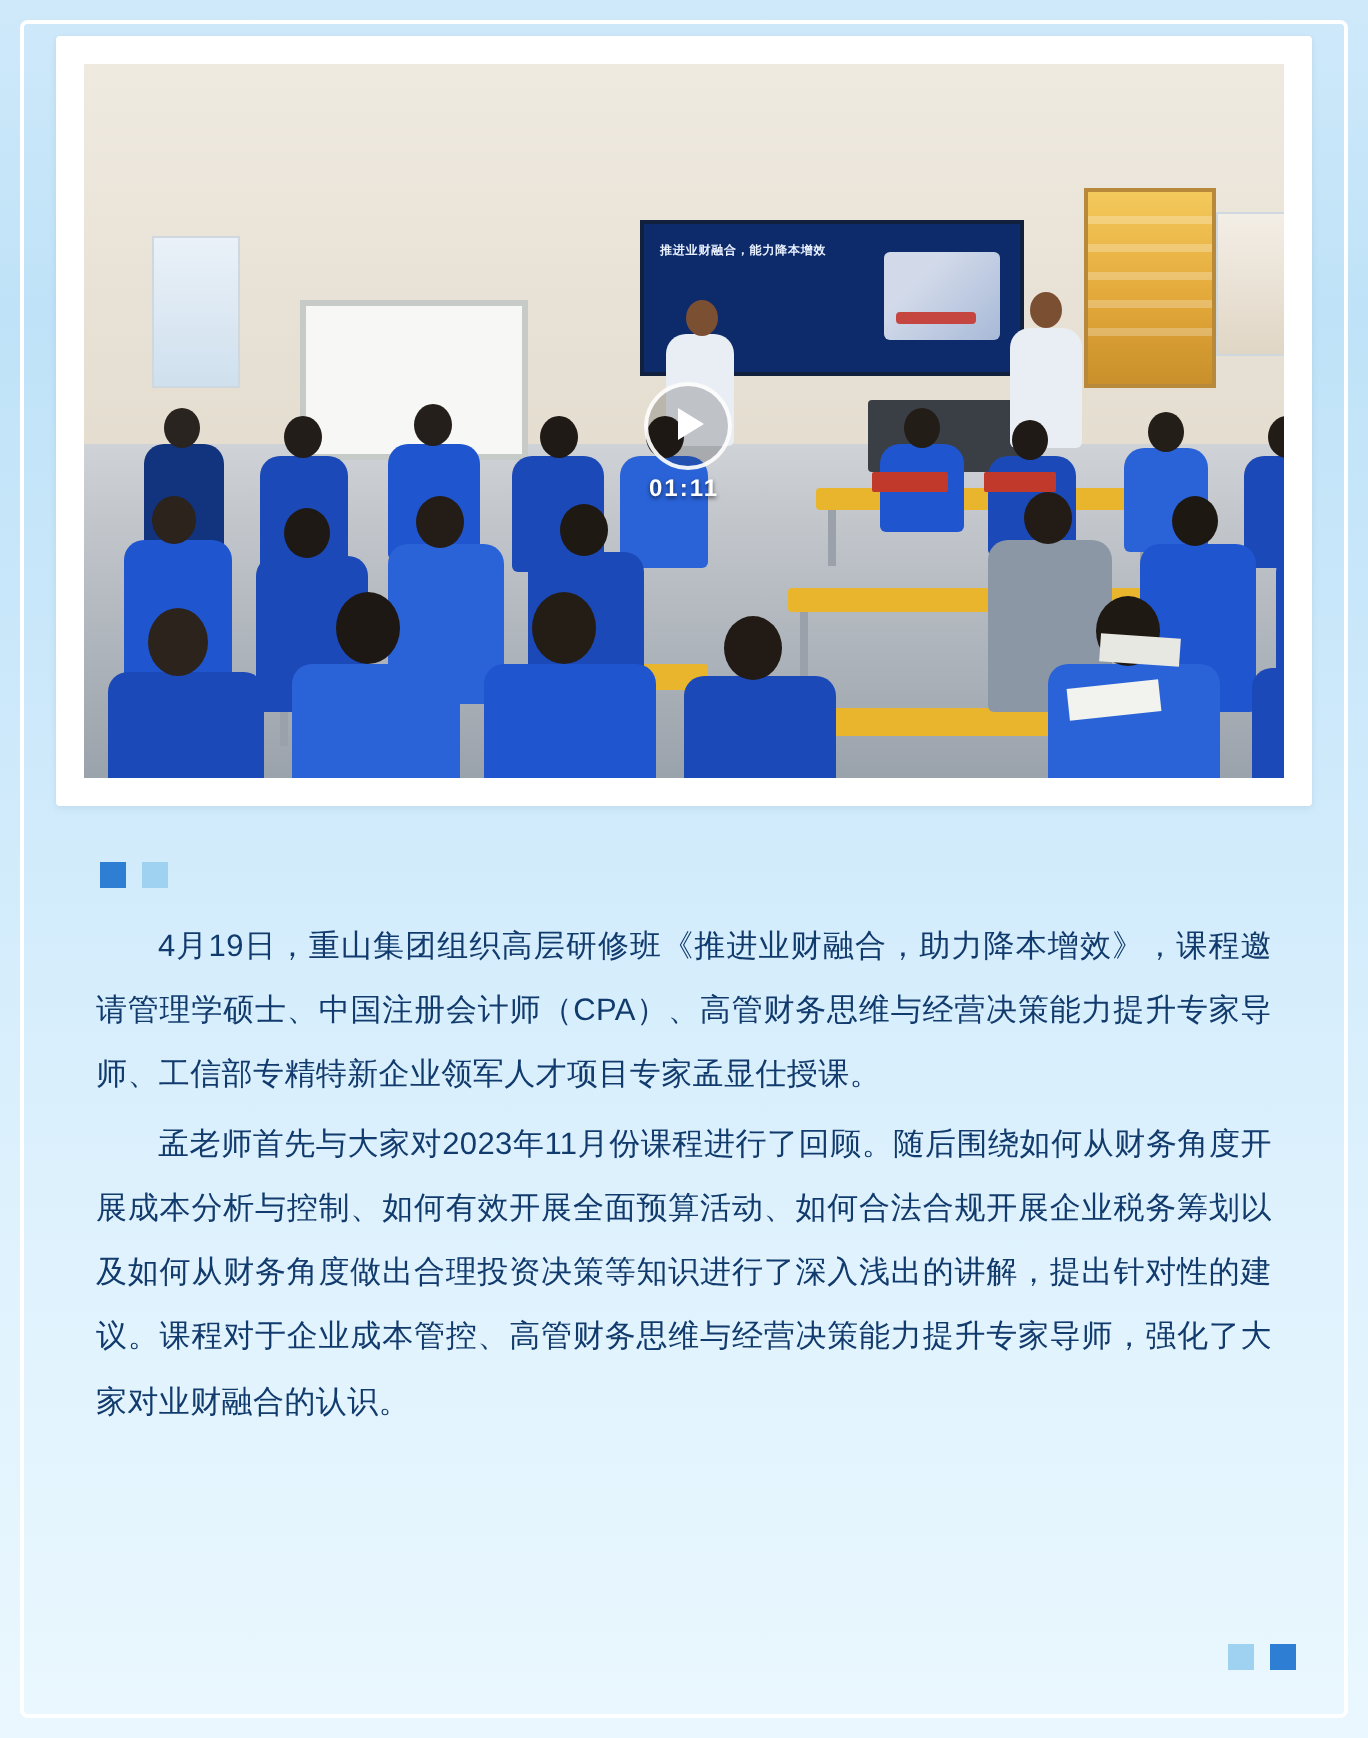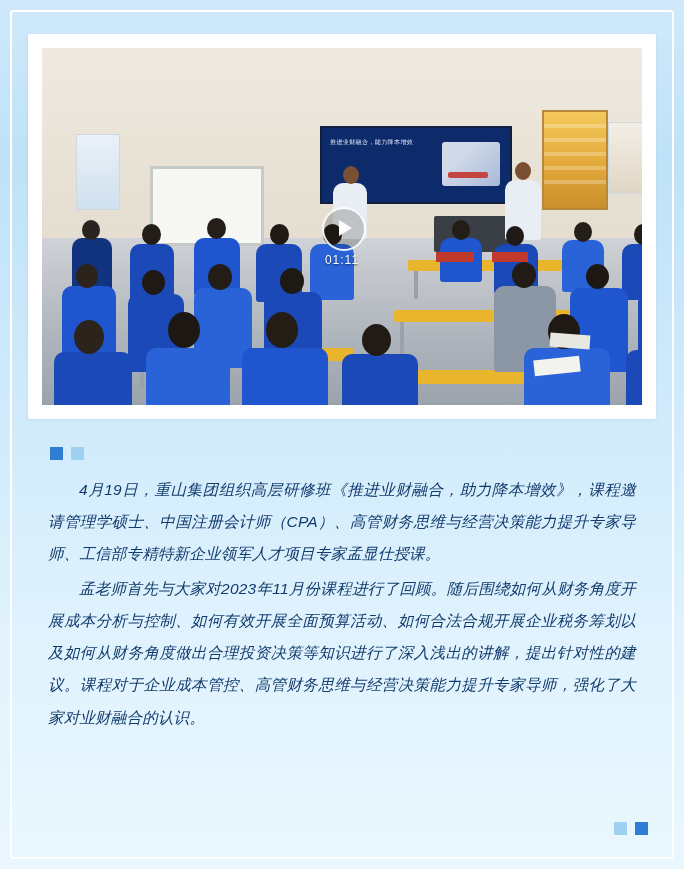--- a/index.html
+++ b/index.html
@@ -28,25 +28,26 @@
     right: 10px;
     bottom: 10px;
     border: 2px solid #ffffff;
     border-radius: 4px;
     pointer-events: none;
   }
 
   
   .video-wrap {
     position: relative;
-    margin: 20px 14px 0 14px;
+    margin: 4px 14px 0 14px;
     background: #ffffff;
     padding: 14px 14px 14px 14px;
     border-radius: 2px;
     box-shadow: 0 1px 3px rgba(40,80,120,0.10);
+    font-weight: bold;
   }
   .video {
     position: relative;
     width: 100%;
     height: 357px;
     overflow: hidden;
     background: #2b3a52;
   }
 
   
@@ -209,21 +210,20 @@
   }
 
   
   .body-text {
     margin: 14px 34px 0 34px;
     color: #123b6d;
     font-size: 15.5px;
     line-height: 2.08;
     letter-spacing: .2px;
     text-align: justify;
-    font-style: italic;
   }
   .body-text p {
     margin: 0 0 2px 0;
     text-indent: 2em;
   }
 </style>
 </head>
 <body>
 
 <div class="page">

